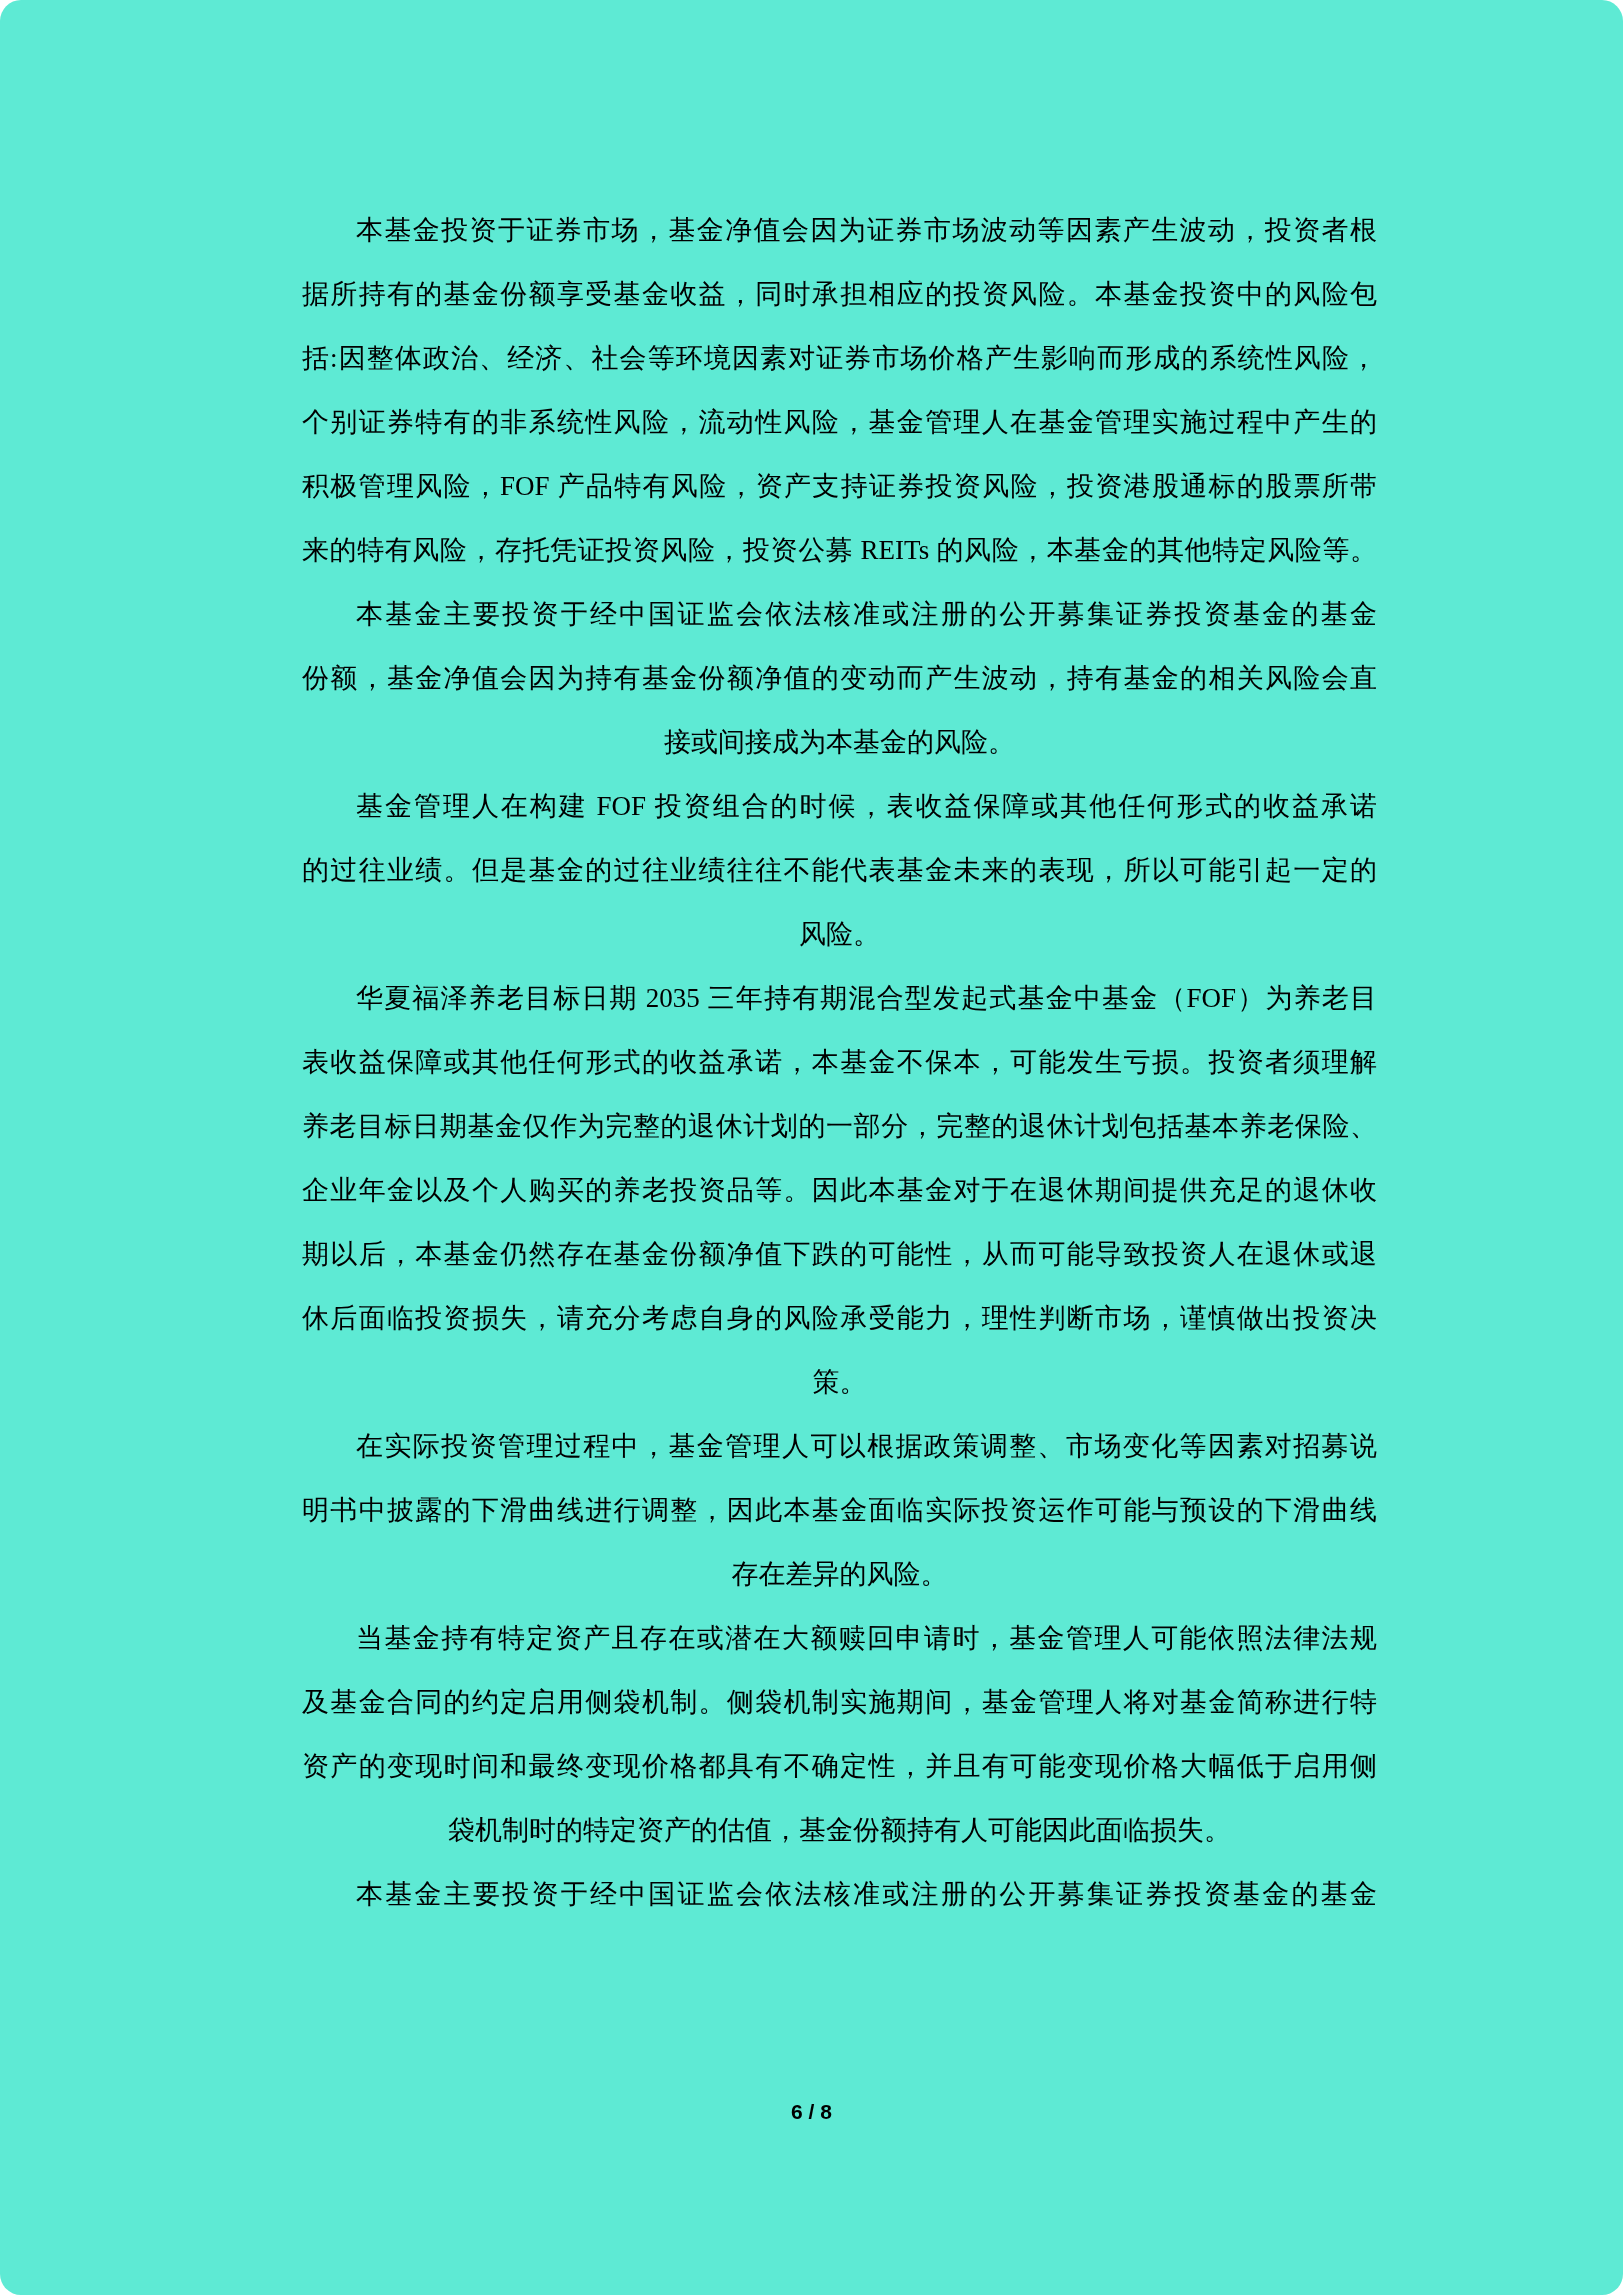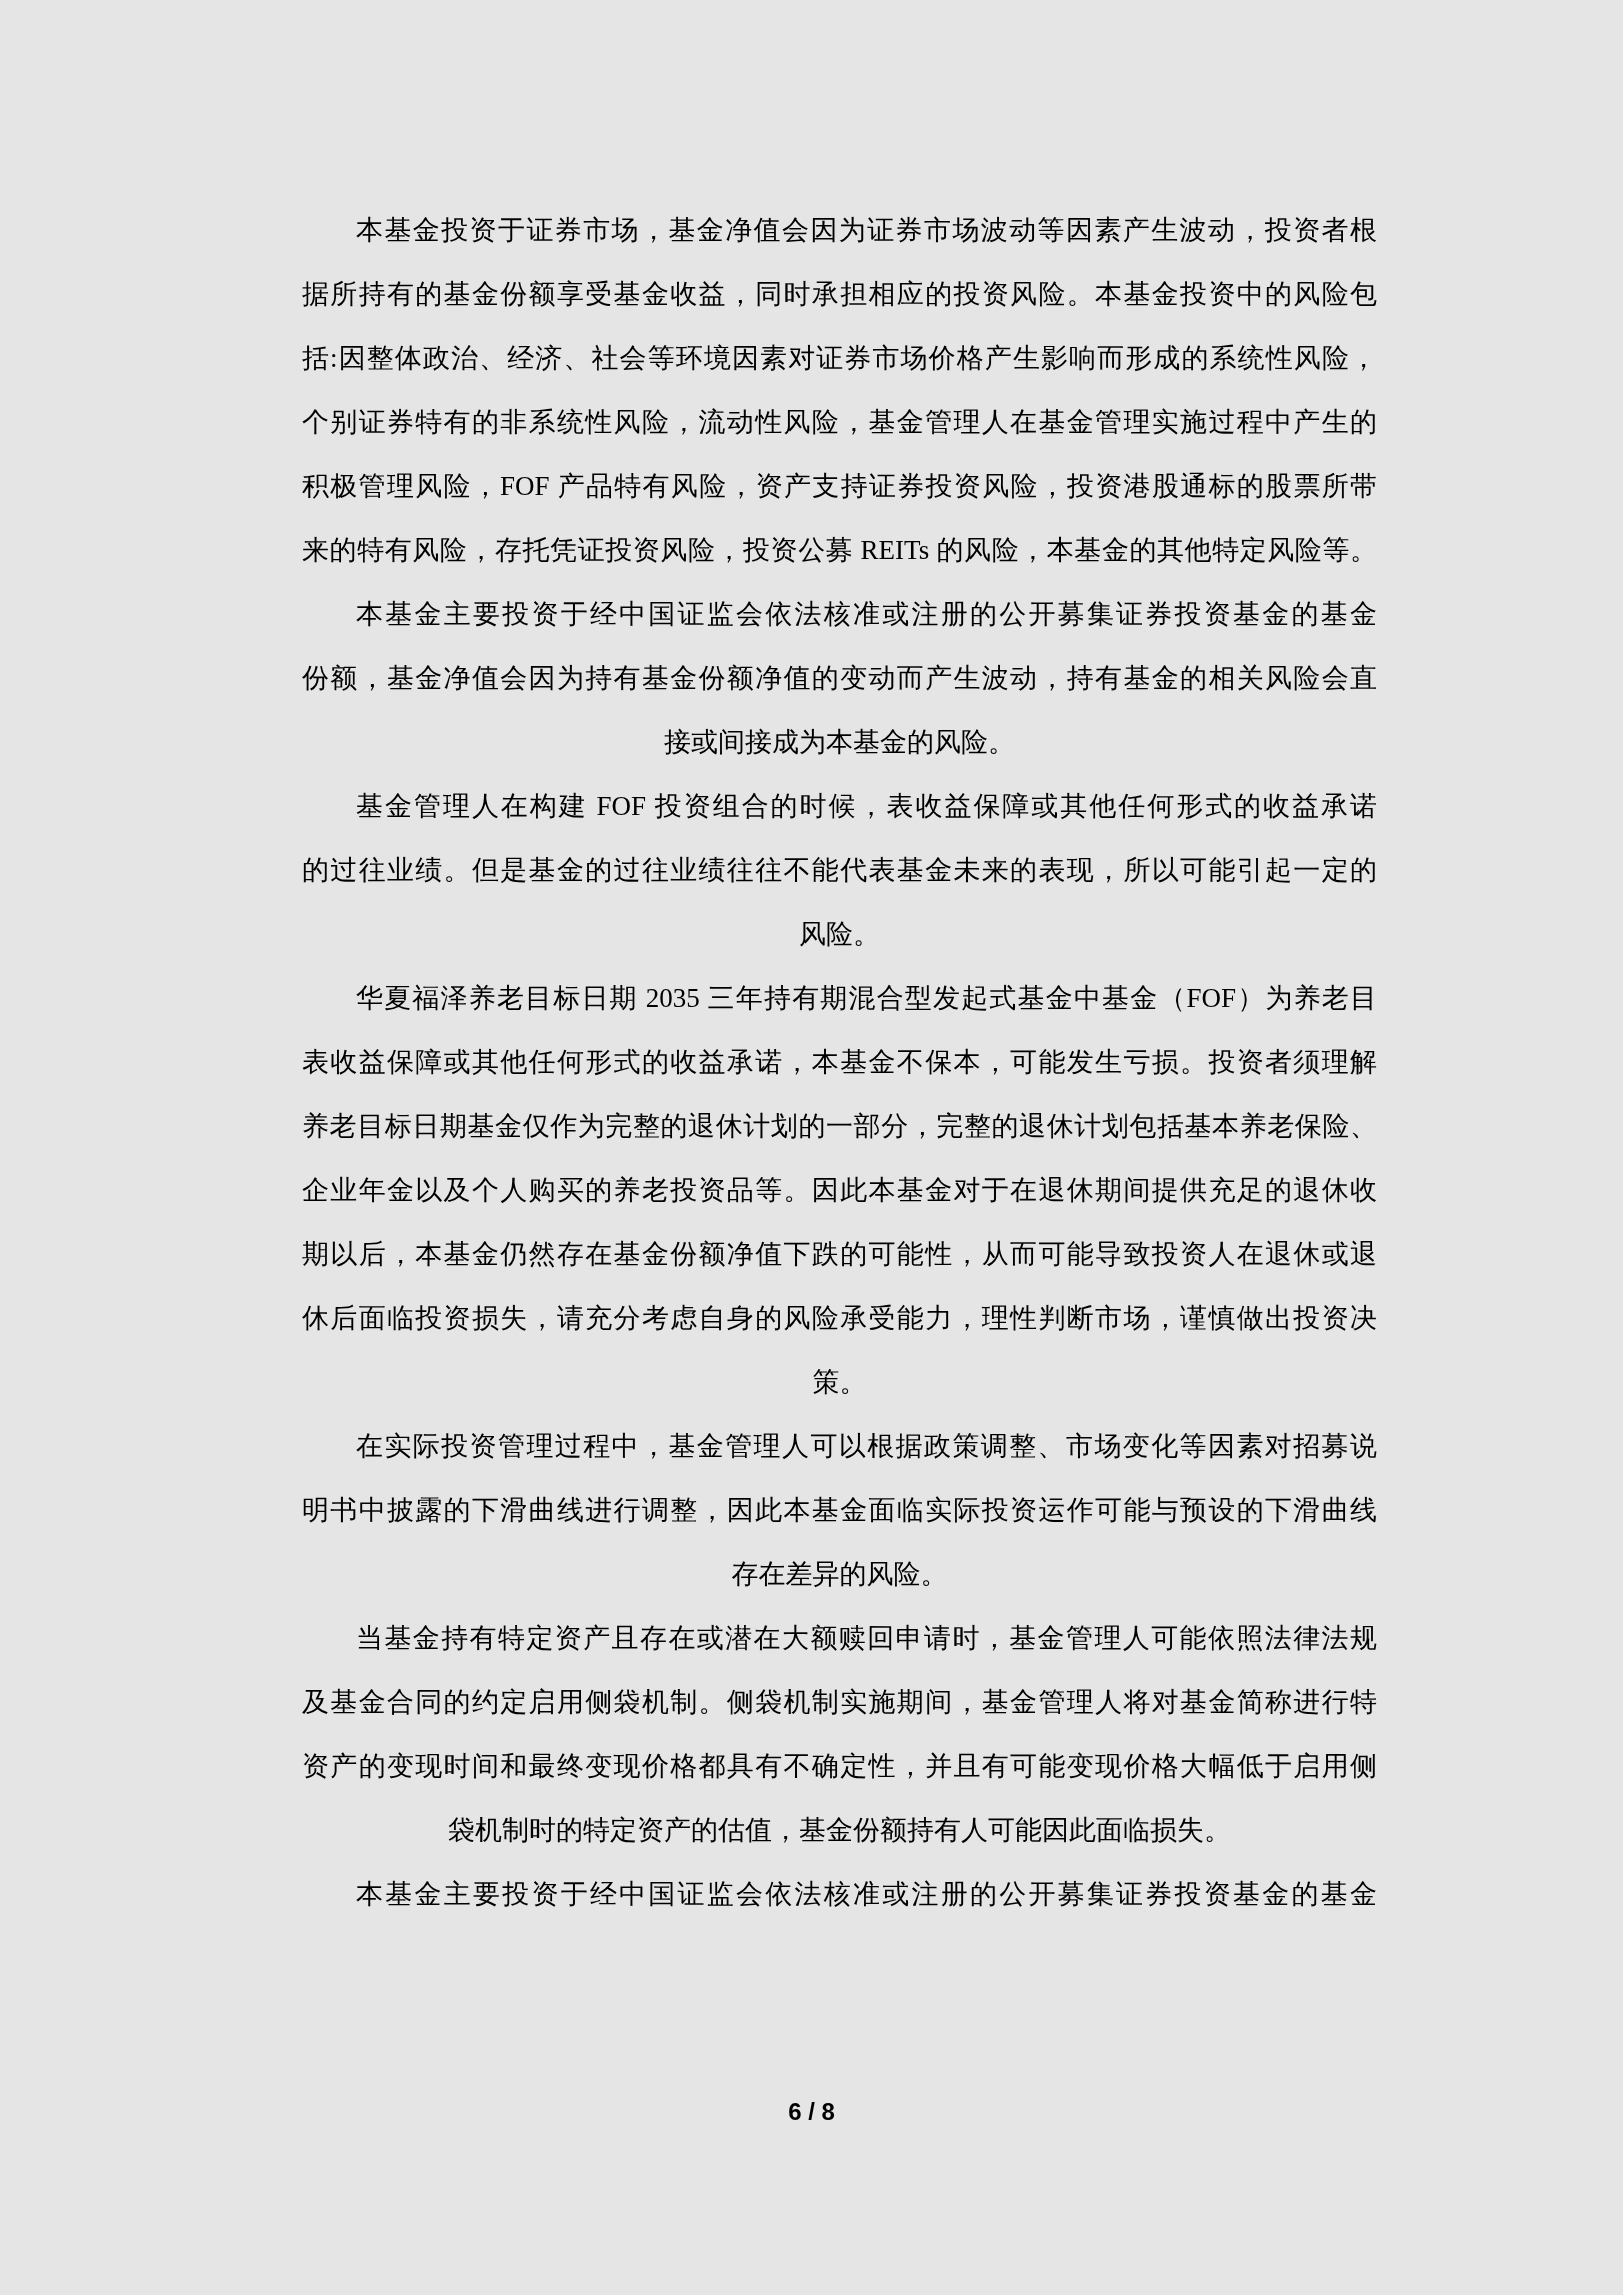--- a/index.html
+++ b/index.html
@@ -11,21 +11,22 @@
     height: 2295px;
     background: #ffffff;
     position: relative;
     font-family: "Liberation Serif", serif;
     color: #000000;
     overflow: hidden;
   }
   .page {
     position: absolute;
     inset: 0;
-    background: #e5e5e5;
+    background: #5eead4;
+    border-radius: 21px;
   }
   .text-body {
     position: absolute;
     left: 302px;
     top: 198px;
     width: 1075px;
   }
   .line {
     height: 64px;
     line-height: 64px;
@@ -42,21 +43,21 @@
     text-indent: 54px;
   }
   .footer {
     position: absolute;
     top: 2096px;
     left: 0;
     width: 1623px;
     text-align: center;
     font-family: "Liberation Sans", sans-serif;
     font-weight: bold;
-    font-size: 24px;
+    font-size: 21px;
     line-height: 31px;
   }
 </style>
 </head>
 <body>
 
 <div class="page">
   <div class="text-body">
       <div class="line j ind">本基金投资于证券市场，基金净值会因为证券市场波动等因素产生波动，投资者根</div>
       <div class="line j">据所持有的基金份额享受基金收益，同时承担相应的投资风险。本基金投资中的风险包</div>

